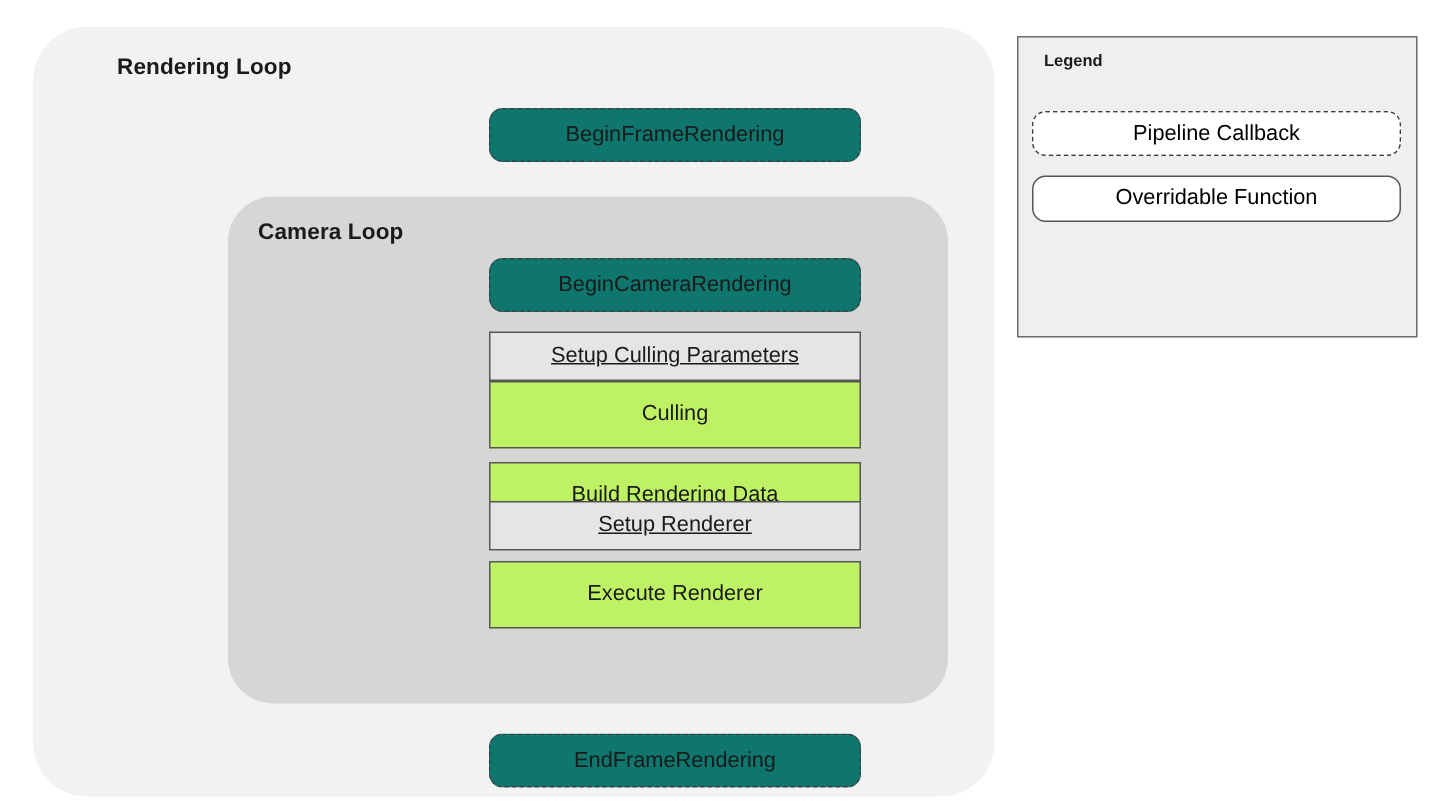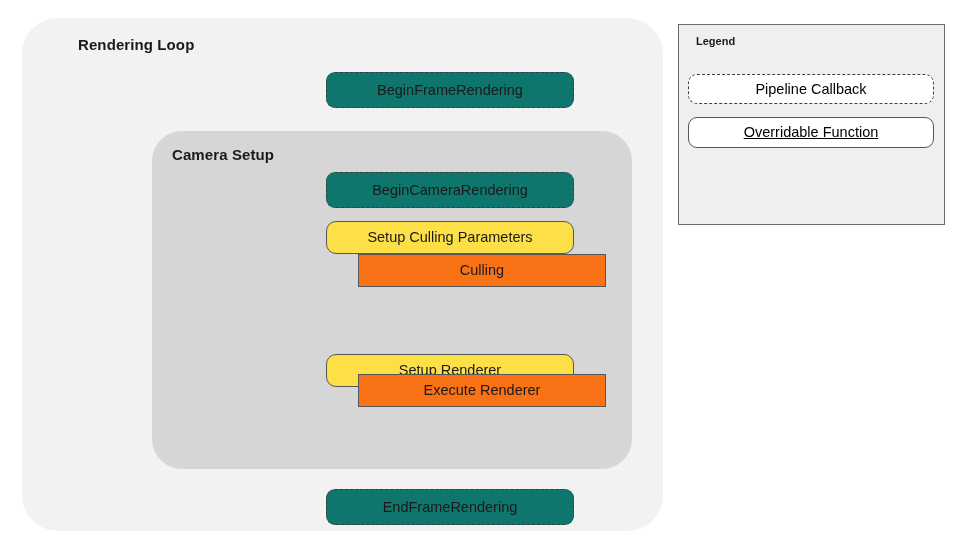--- a/index.html
+++ b/index.html
@@ -68,32 +68,32 @@
   }
   
   .node.callback {
     background: #0f766e;
     border: 1.3px dashed #3d3d3d;
     border-radius: 9px;
     height: 36px;
   }
   
   .node.overridable {
-    background: #fde047;
+    background: #e5e5e5;
     border: 1.2px solid #565656;
-    border-radius: 10px;
+    border-radius: 0;
     height: 33px;
+    text-decoration: underline;
   }
   
   .node.internal {
-    background: #f97316;
+    background: #bef264;
     border: 1.2px solid #565656;
     border-radius: 0;
-    height: 33px;
-    margin-left: 32px;
+    height: 45px;
   }
 
   
   #legend-panel {
     left: 678px;
     top: 24px;
     width: 267px;
     height: 201px;
     background: #efefef;
     border: 1.3px solid #6b6b6b;
@@ -143,40 +143,41 @@
 <body>
 
 <div id="canvas">
 
   <div class="panel" id="rendering-loop-panel"></div>
 
   <div class="panel" id="camera-loop-panel"></div>
 
   <div class="panel-title" id="rendering-loop-title">Rendering Loop</div>
 
-  <div class="panel-title" id="camera-loop-title">Camera Setup</div>
+  <div class="panel-title" id="camera-loop-title">Camera Loop</div>
 
   <div class="node callback" style="top:72px;">BeginFrameRendering</div>
 
   <div class="node callback" style="top:172px;">BeginCameraRendering</div>
 
   <div class="node overridable" style="top:221px;">Setup Culling Parameters</div>
 
   <div class="node internal" style="top:254px;">Culling</div>
 
+  <div class="node internal" style="top:308px;">Build Rendering Data</div>
 
-  <div class="node overridable" style="top:334px;margin-top:20px;">Setup Renderer</div>
+  <div class="node overridable" style="top:334px;">Setup Renderer</div>
 
   <div class="node internal" style="top:374px;text-align:center;">Execute Renderer</div>
 
 
   <div class="node callback" style="top:489px;">EndFrameRendering</div>
 
   <div class="panel" id="legend-panel"></div>
 
   <div id="legend-title">Legend</div>
 
   <div class="legend-item callback" style="top:74px;">Pipeline Callback</div>
 
-  <div class="legend-item overridable" style="top:117px;text-decoration:underline;">Overridable Function</div>
+  <div class="legend-item overridable" style="top:117px;">Overridable Function</div>
 
 
 </div>
 
 </body></html>

